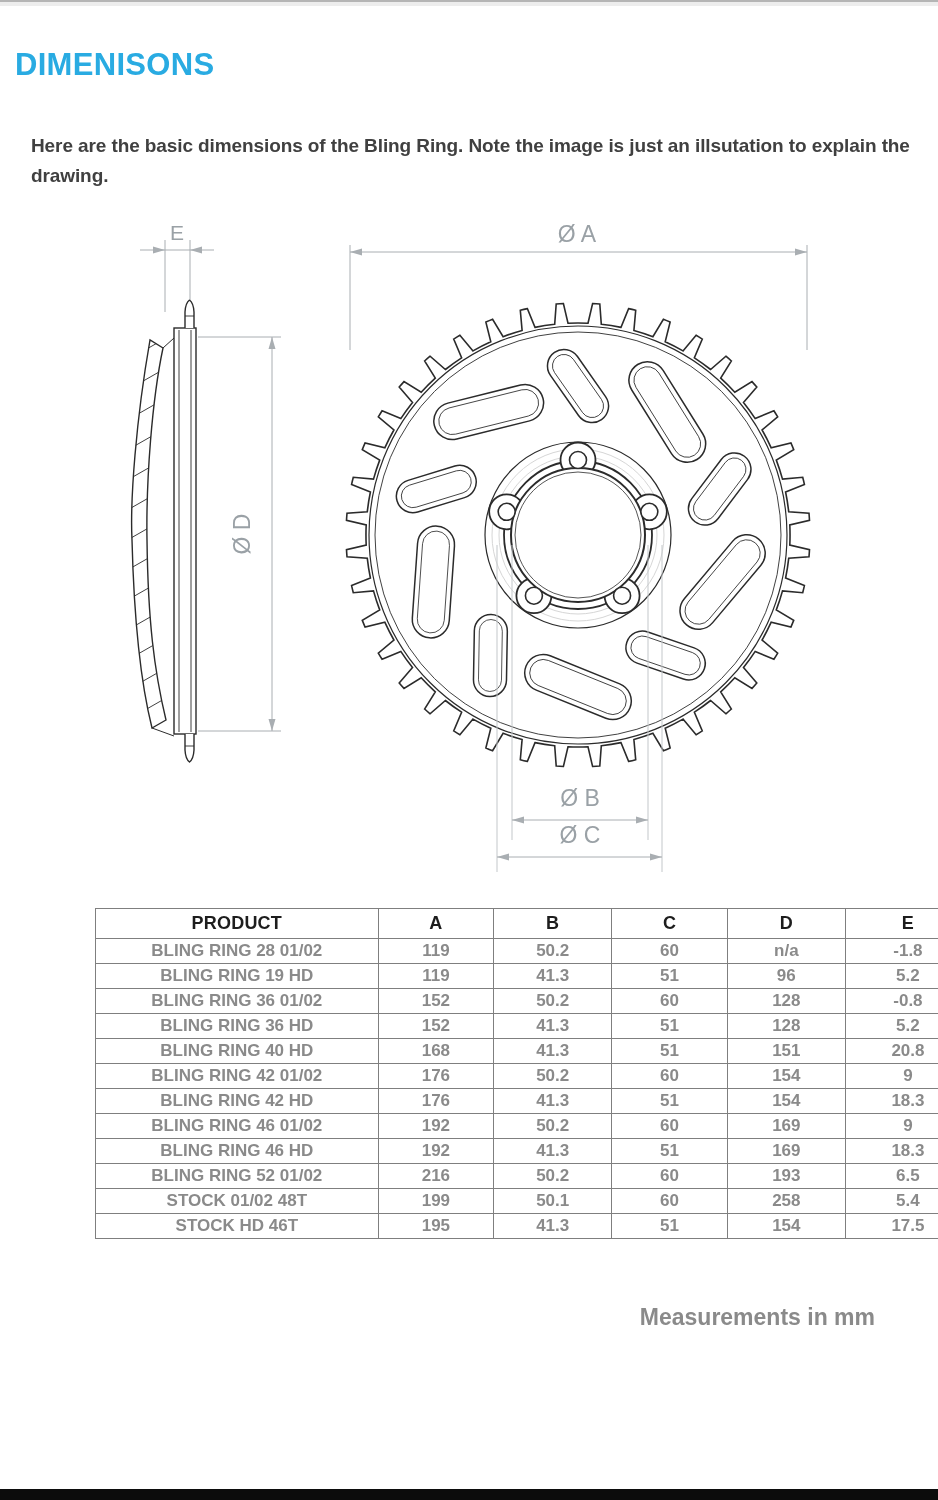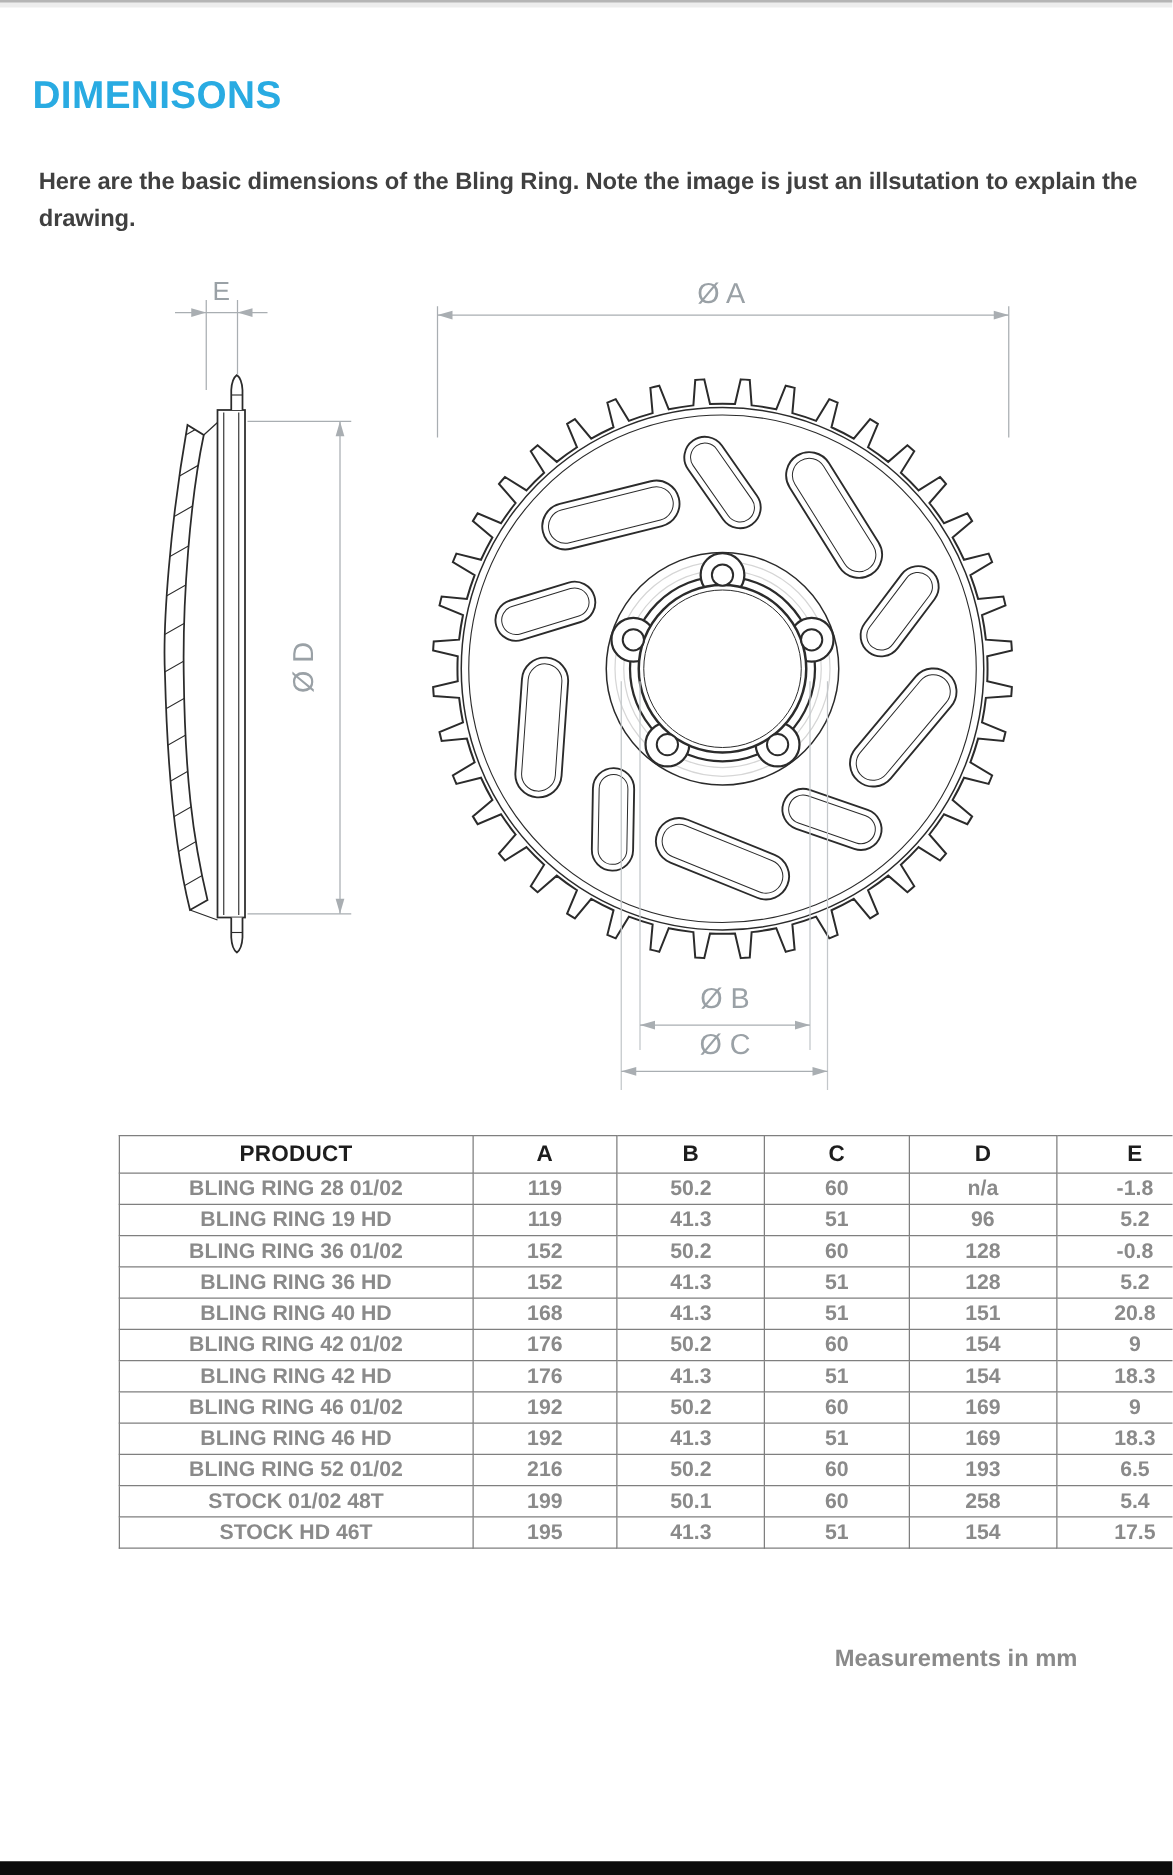--- a/index.html
+++ b/index.html
@@ -4,36 +4,36 @@
 <style>
   html,body{margin:0;padding:0;}
   body{
     width:938px;height:1500px;position:relative;overflow:hidden;
     background:#ffffff;
     font-family:"Liberation Sans","DejaVu Sans",sans-serif;
   }
   .top-band{position:absolute;left:0;top:0;width:100%;height:6px;
     background:#ededed;border-top:2px solid #b5b5b5;box-sizing:border-box;}
   .footer-bar{position:absolute;left:0;bottom:0;width:100%;height:11px;background:#0c0c0c;}
-  .page-title{position:absolute;left:14px;top:46px;margin:12px;
+  .page-title{position:absolute;left:14px;top:46px;margin:1px;
     font-size:31px;font-weight:bold;letter-spacing:0.3px;color:#29abe2;}
   .intro{position:absolute;left:14px;top:114px;width:916px;margin:17px;
     font-size:19px;line-height:30px;font-weight:600;color:#404040;letter-spacing:-0.1px;}
   svg.drawing{position:absolute;left:0;top:200px;}
   svg .dim{fill:#9aa1a6;font-size:23px;font-family:"Liberation Sans","DejaVu Sans",sans-serif;}
   svg .dimsmall{fill:#9aa1a6;font-size:21px;font-family:"Liberation Sans","DejaVu Sans",sans-serif;}
   table.dims{position:absolute;left:95px;top:908px;width:876px;
     border-collapse:collapse;table-layout:fixed;}
   table.dims,table.dims th,table.dims td{border:1px solid #7f7f7f;}
   table.dims th{height:29px;font-size:18px;font-weight:bold;color:#1d1d1d;
     text-align:center;padding:0;letter-spacing:0.2px;}
   table.dims td{height:24px;font-size:17px;font-weight:600;color:#8a8a8a;
     text-align:center;padding:0;white-space:nowrap;}
-  .note{position:absolute;right:63px;top:1304px;margin:13px;
-    font-size:19px;font-weight:600;color:#8a8a8a;}
+  .note{position:absolute;right:63px;top:1304px;margin:0;
+    font-size:23px;font-weight:600;color:#8a8a8a;}
 </style>
 </head>
 <body>
 
 <div class="top-band"></div>
 
 <h1 class="page-title">DIMENISONS</h1>
 
 <p class="intro">Here are the basic dimensions of the Bling Ring. Note the image is just an illsutation to explain the drawing.</p>
 

